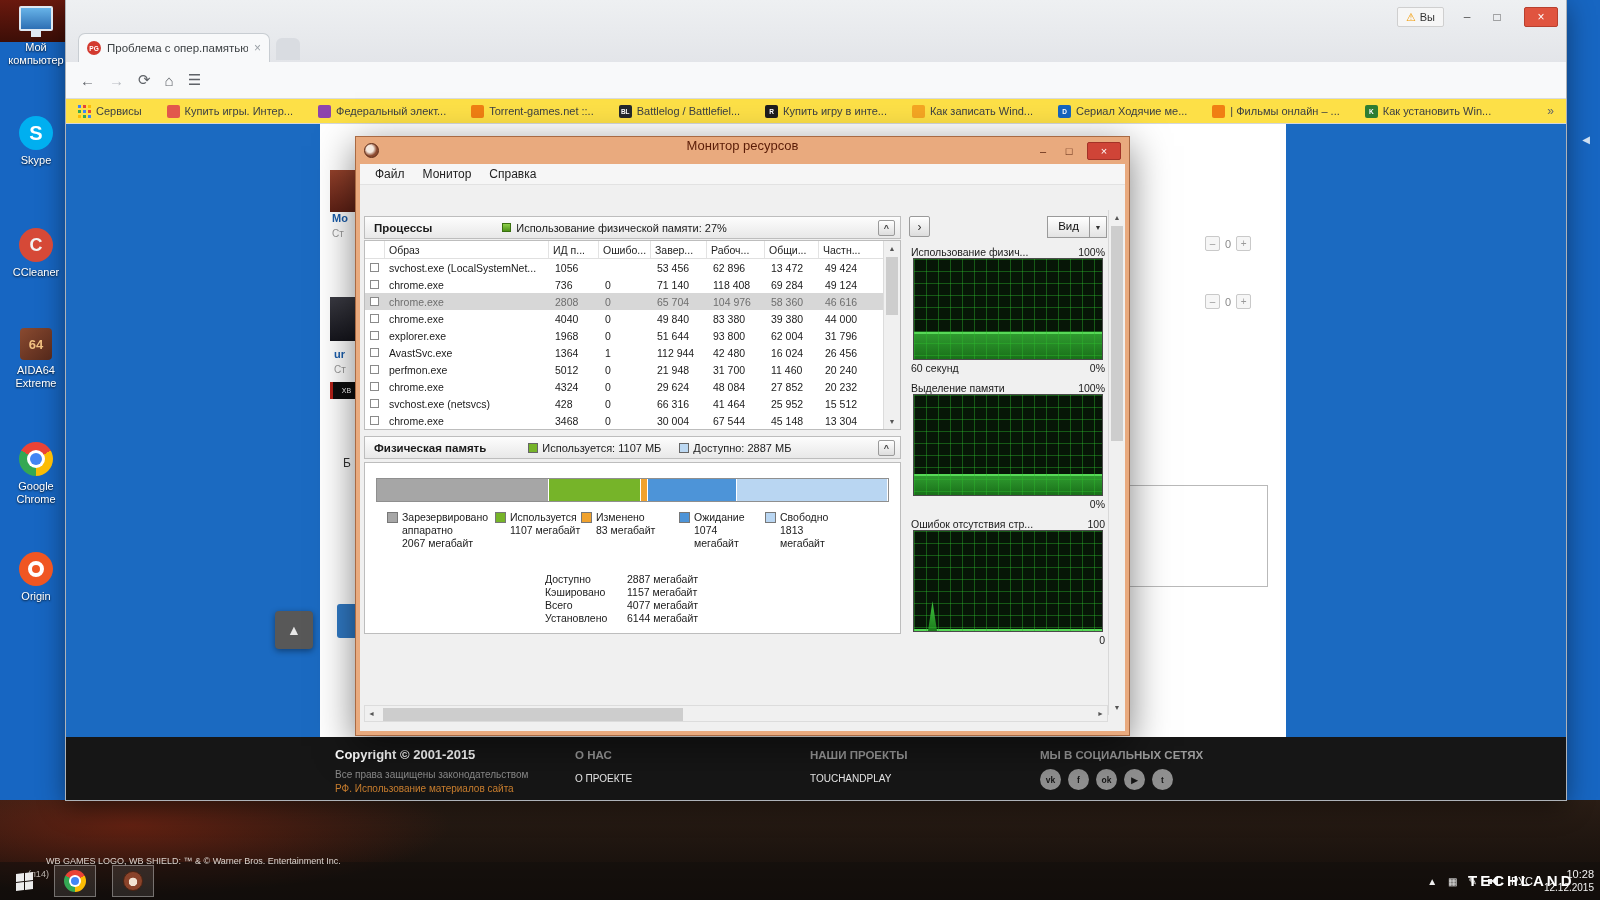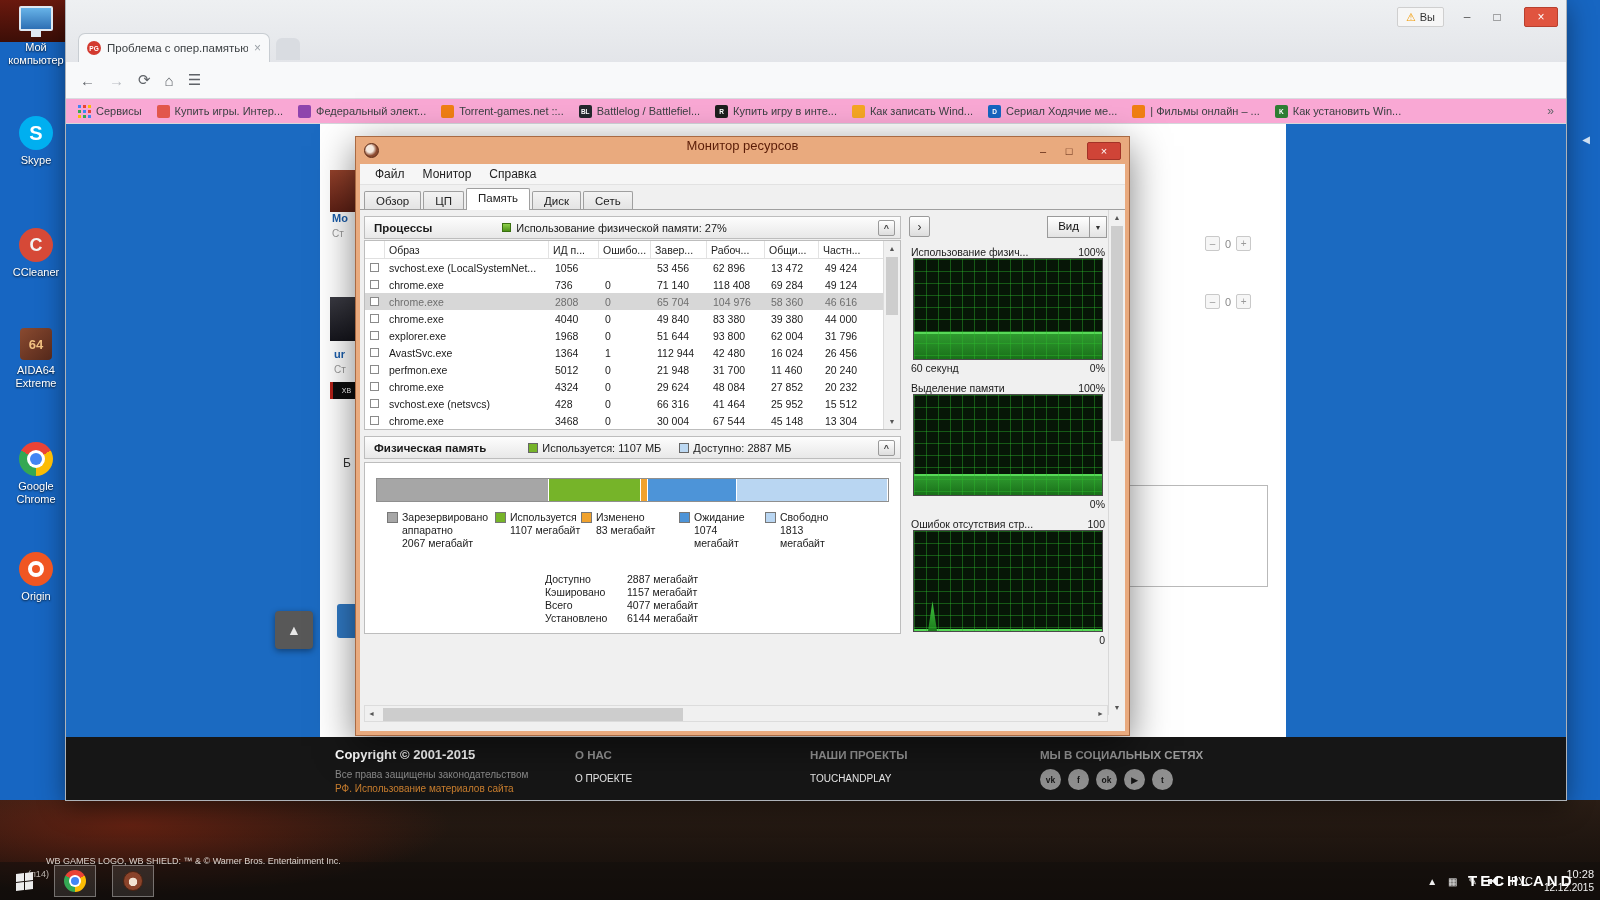--- a/index.html
+++ b/index.html
@@ -45,21 +45,21 @@
   .tabx{color:#9aa0a6;font-size:12px}
   .newtab{position:absolute;left:210px;top:38px;width:24px;height:22px;background:#d9dce1;border-radius:6px 6px 0 0}
   .toolbar{position:absolute;left:0;top:62px;width:100%;height:37px;background:#f8f9fa;border-bottom:1px solid #d9dce0;display:flex;align-items:center;padding:0 14px;gap:14px}
   .navic{font-size:15px;color:#5f6368}
   .navic.dis{color:#b8bcc1}
   .urlbar{flex:1;height:25px;background:#fff;border:1px solid #d0d3d7;border-radius:3px;display:flex;align-items:center;padding:0 8px;gap:7px;font-size:12.5px;color:#333;overflow:hidden}
   .docic{width:10px;height:12px;border:1px solid #9aa0a6;background:#fff;flex:none}
   .urltxt{white-space:nowrap;overflow:hidden}
   .star{margin-left:auto;color:#9aa0a6;font-size:13px}
   .menuic{font-size:15px;color:#5f6368}
-  .bmbar{position:absolute;left:0;top:99px;width:100%;height:25px;background:#f9a8d4;border-bottom:1px solid #d4d7db;display:flex;align-items:center;padding:0 12px;gap:15px;font-size:11px;color:#3c4043}
+  .bmbar{position:absolute;left:0;top:99px;width:100%;height:25px;background:#fde047;border-bottom:1px solid #d4d7db;display:flex;align-items:center;padding:0 12px;gap:25px;font-size:11px;color:#3c4043}
   .bm{display:flex;align-items:center;gap:5px;white-space:nowrap}
   .bmic{width:13px;height:13px;border-radius:2px;color:#fff;font-size:6.5px;font-weight:bold;display:flex;align-items:center;justify-content:center;flex:none}
   .gridwrap{width:13px;height:13px;position:relative;flex:none}
   .gridic{position:absolute;left:0;top:0;width:3px;height:3px;background:#4285f4;
     box-shadow:5px 0 0 #ea4335,10px 0 0 #fbbc05,0 5px 0 #34a853,5px 5px 0 #4285f4,10px 5px 0 #ea4335,0 10px 0 #fbbc05,5px 10px 0 #34a853,10px 10px 0 #4285f4}
   .bmmore{margin-left:auto;color:#5f6368;font-size:12px}
 
   .viewport{position:absolute;left:0;top:124px;width:100%;height:676px;background:#1b6ac1;overflow:hidden}
   .content{position:absolute;left:254px;top:0;width:966px;height:613px;background:#fff}
   .thumb1{position:absolute;left:264px;top:46px;width:28px;height:42px;background:linear-gradient(#93412b,#5d2015)}
@@ -311,27 +311,20 @@
     <span class="rmb" style="right:74px">–</span>
     <span class="rmb" style="right:48px">□</span>
     <span class="rmb close" style="right:8px">×</span>
   </div>
   <div class="rmclient">
     <div class="rmmenu">
       <span>Файл</span>
       <span>Монитор</span>
       <span>Справка</span>
     </div>
-    <div class="rmtabs">
-      <span class="rtab">Обзор</span>
-      <span class="rtab">ЦП</span>
-      <span class="rtab act">Память</span>
-      <span class="rtab">Диск</span>
-      <span class="rtab">Сеть</span>
-    </div>
     <div class="rmbody">
 
       <div class="secbar" style="left:4px;top:6px;width:537px">
         <span class="t">Процессы</span>
         <span class="led" style="margin-left:70px"></span>
         <span>Использование физической памяти: 27%</span>
         <span class="collapse">^</span>
       </div>
 
       <div class="ptable">

